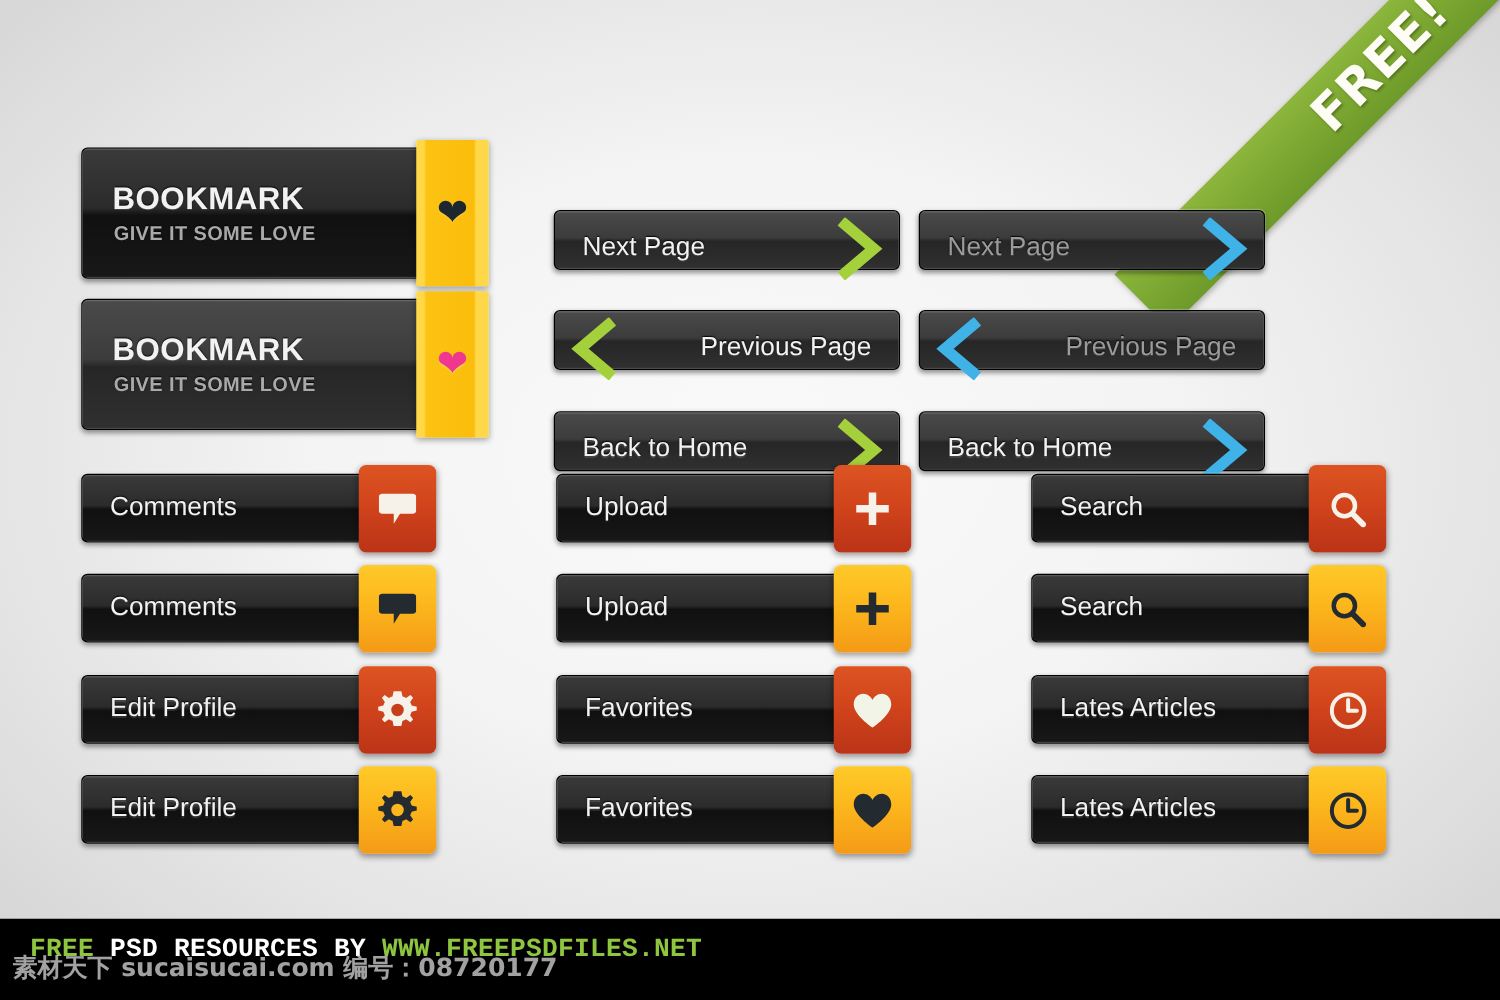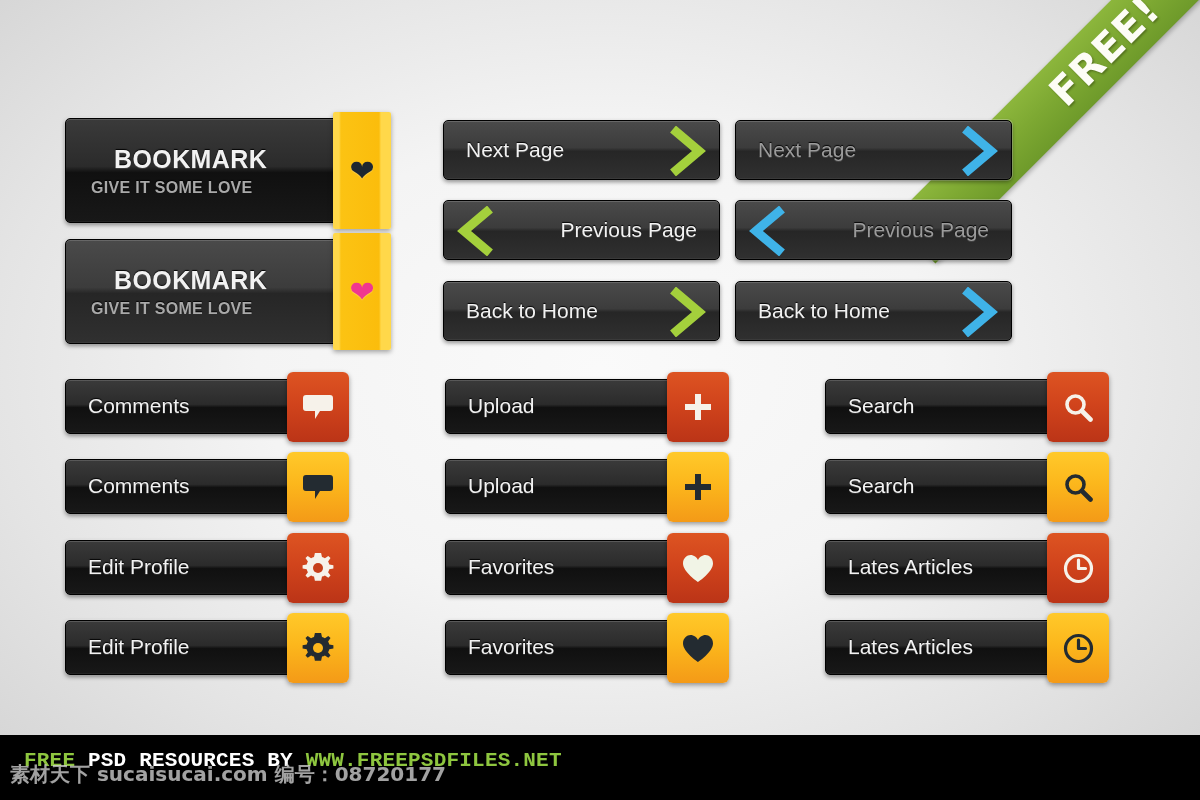--- a/index.html
+++ b/index.html
@@ -48,42 +48,42 @@
   }
   .btn-label{
     position:absolute;white-space:nowrap;
     color:#f2f2f2;
     text-shadow:0 -1px 1px rgba(0,0,0,.95), 0 1px 0 rgba(255,255,255,.12);
   }
 
   
   .bookmark{width:310px;height:105px;}
   .bm-title{
-    left:24px;top:26px;font-size:25px;font-weight:bold;letter-spacing:.4px;margin-left:24px;
+    left:24px;top:26px;font-size:25px;font-weight:bold;letter-spacing:.4px;
   }
   .bm-sub{
     left:25px;top:60px;font-size:16px;font-weight:bold;letter-spacing:.3px;
     color:#a9a9a9;text-shadow:0 -1px 1px rgba(0,0,0,.9);
   }
   .bm-band{
     position:absolute;top:-6px;width:58px;height:117px;border-radius:2px;
     background:
       linear-gradient(to right,
         #ffd84a 0%,#ffd84a 6px,
         #fcc313 8px,#fbbd0c 46px,
         #ffd84a 48px,#ffd84a 100%);
     box-shadow:0 2px 5px rgba(0,0,0,.35);
     display:flex;align-items:center;justify-content:center;
   }
   .bm-heart{font-size:30px;line-height:1;}
   .heart-dark{color:#1d2730;text-shadow:0 1px 1px rgba(255,255,255,.25);}
   .heart-pink{color:#f0378f;text-shadow:0 1px 1px rgba(255,255,255,.25);}
 
   
-  .nav{width:277px;height:60px;}
+  .nav{width:277px;height:48px;margin-top:48px;}
   .nav-label{top:17px;font-size:21px;}
   .nav-label.left{left:22px;}
   .nav-label.right{right:22px;text-align:right;}
   .nav-label.dim{color:#9b9b9b;}
   .chev{position:absolute;top:5px;width:52px;height:50px;}
   .chev.r{right:8px;}
   .chev.l{left:8px;}
 
   
   .ibtn{width:250px;height:55px;}

